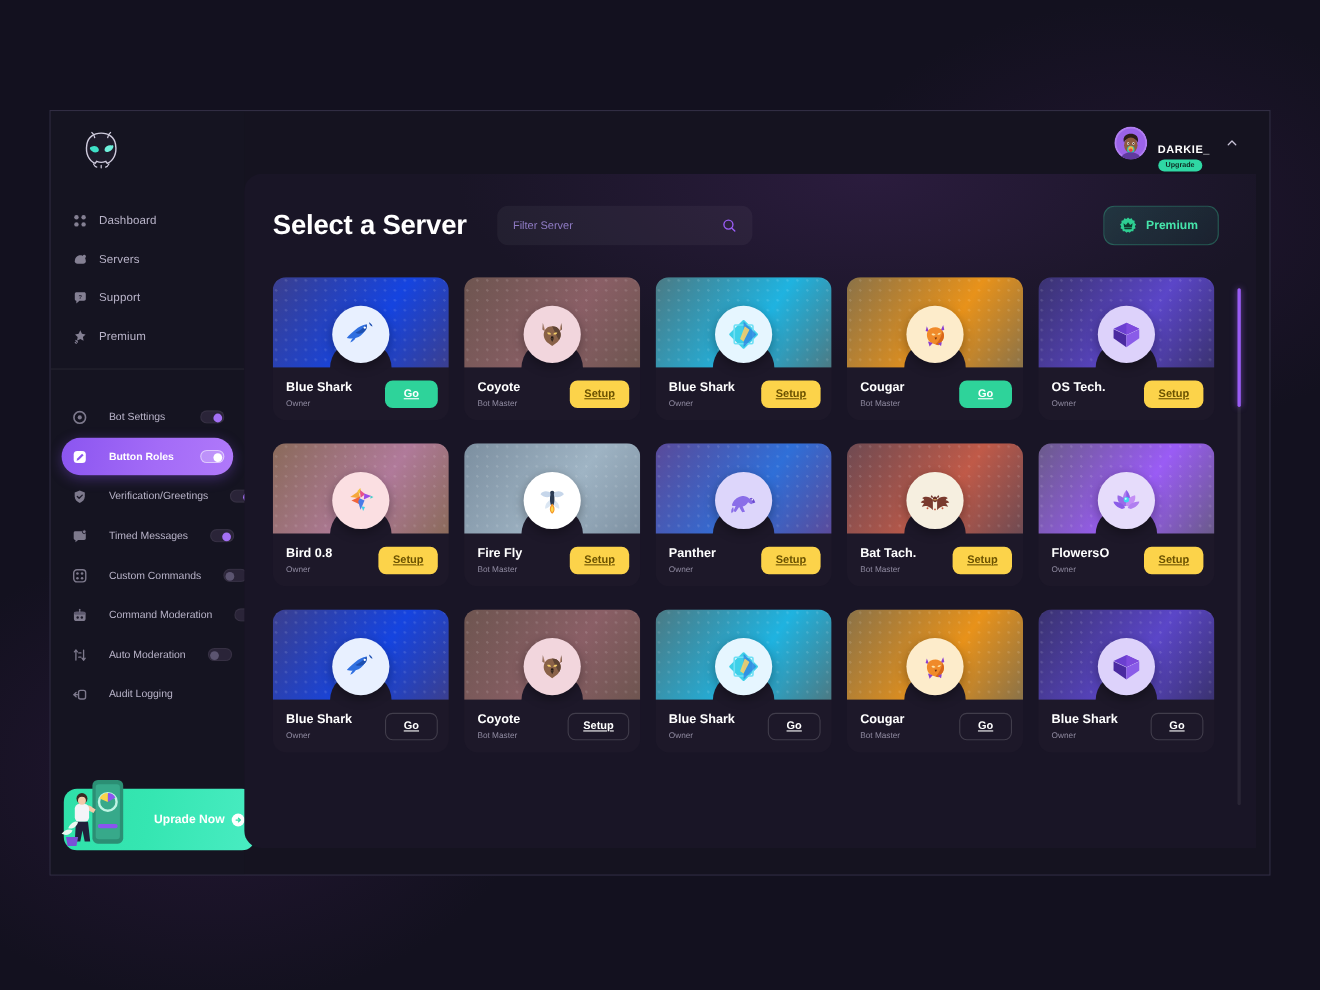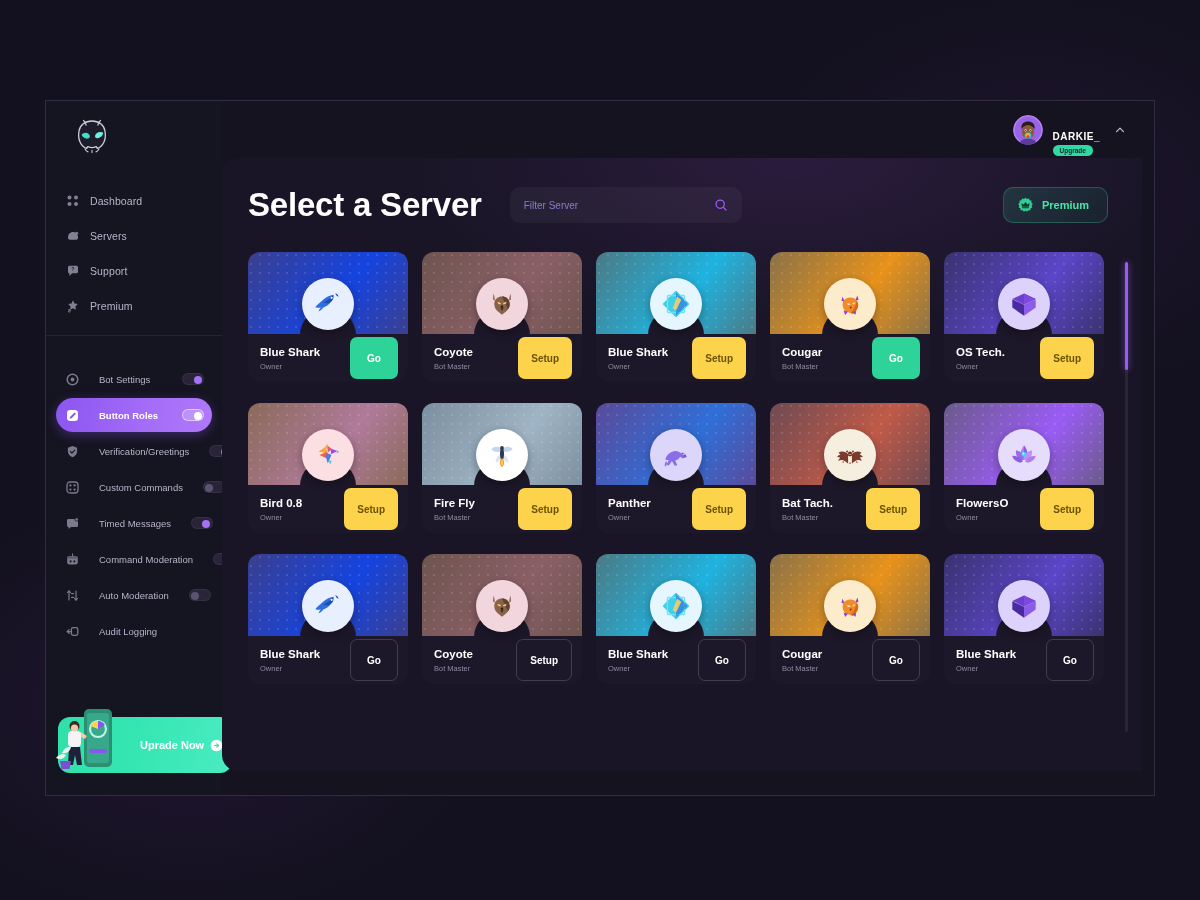--- a/index.html
+++ b/index.html
@@ -151,21 +151,21 @@
     border-radius: 16px 0 0 16px;
     overflow: hidden;
   }
 
   #panel-head {
     height: 94px;
     display: flex; align-items: center;
     padding: 0 34px 0 26px;
     gap: 28px;
   }
-  #page-title { color: #fff; font-size: 33px; font-weight: bold; letter-spacing: -.2px; white-space: nowrap; }
+  #page-title { color: #fff; font-size: 25px; font-weight: bold; letter-spacing: -.2px; white-space: nowrap; }
 
   #search-wrap {
     flex: 0 0 232px;
     height: 36px;
     background: rgba(255,255,255,0.045);
     border-radius: 10px;
     display: flex; align-items: center;
     padding: 0 14px;
   }
   #search-input {
@@ -246,27 +246,28 @@
   .card-txt { flex: 1 1 auto; min-width: 0; }
   .card-name {
     color: #fff; font-size: 11.5px; font-weight: bold;
     white-space: nowrap; overflow: hidden; text-overflow: ellipsis;
     line-height: 1.25;
   }
   .card-role { color: #8f8aa0; font-size: 7.5px; margin-top: 2px; }
 
   .card-btn {
     flex: 0 0 auto;
-    height: 42px; min-width: 48px;
+    height: 25px; min-width: 48px;
     border-radius: 7px;
     display: flex; align-items: center; justify-content: center;
     font-size: 10px; font-weight: bold;
     padding: 0 13px;
     cursor: pointer;
     white-space: nowrap;
+    text-decoration: underline;
   }
   .card-btn.go { background: #2ed39a; color: #fff; }
   .card-btn.setup { background: #fcd34a; color: #6b5200; }
   .card-btn.ghost {
     background: transparent; color: #fff;
     border: 1px solid rgba(255,255,255,0.16);
   }
 
   
   #sb-track {
@@ -354,44 +355,44 @@
           <div class="toggle on">
             <span class="knob"></span>
           </div>
         </div>
         <div class="set-item">
           <svg class="ico" viewBox="0 0 13 13">
             <path d="M6.5 1l4.6 1.8v3.4c0 3-2 5-4.6 6-2.6-1-4.6-3-4.6-6V2.8z" fill="#a9a4ba"></path>
             <path d="M4.3 6.4l1.6 1.6 2.9-2.9" stroke="#1e1b2b" stroke-width="1.2" fill="none" stroke-linecap="round" stroke-linejoin="round"></path>
           </svg>
           <span class="lbl">Verification/Greetings</span>
+          <div class="toggle on">
+            <span class="knob"></span>
+          </div>
+        </div>
+        <div class="set-item">
+          <svg class="ico" viewBox="0 0 13 13">
+            <path d="M1 3.4c0-.9.6-1.5 1.5-1.5h8c.9 0 1.5.6 1.5 1.5v5c0 .9-.6 1.5-1.5 1.5H5L2.6 12V9.9h-.1C1.6 9.9 1 9.3 1 8.4z" fill="#a9a4ba"></path>
+            <circle cx="10.6" cy="2.4" r="1.7" fill="#a9a4ba" stroke="#1a1626" stroke-width=".8"></circle>
+          </svg>
+          <span class="lbl">Timed Messages</span>
           <div class="toggle on">
             <span class="knob"></span>
           </div>
         </div>
         <div class="set-item">
           <svg class="ico" viewBox="0 0 13 13">
             <rect x="1" y="1" width="11" height="11" rx="3" fill="none" stroke="#a9a4ba" stroke-width="1.3"></rect>
             <circle cx="4.4" cy="4.4" r="1.15" fill="#a9a4ba"></circle>
             <circle cx="8.6" cy="4.4" r="1.15" fill="#a9a4ba"></circle>
             <circle cx="4.4" cy="8.6" r="1.15" fill="#a9a4ba"></circle>
             <circle cx="8.6" cy="8.6" r="1.15" fill="#a9a4ba"></circle>
           </svg>
           <span class="lbl">Custom Commands</span>
           <div class="toggle">
-            <span class="knob"></span>
-          </div>
-        </div>
-        <div class="set-item">
-          <svg class="ico" viewBox="0 0 13 13">
-            <path d="M1 3.4c0-.9.6-1.5 1.5-1.5h8c.9 0 1.5.6 1.5 1.5v5c0 .9-.6 1.5-1.5 1.5H5L2.6 12V9.9h-.1C1.6 9.9 1 9.3 1 8.4z" fill="#a9a4ba"></path>
-            <circle cx="10.6" cy="2.4" r="1.7" fill="#a9a4ba" stroke="#1a1626" stroke-width=".8"></circle>
-          </svg>
-          <span class="lbl">Timed Messages</span>
-          <div class="toggle on">
             <span class="knob"></span>
           </div>
         </div>
         <div class="set-item">
           <svg class="ico" viewBox="0 0 13 13">
             <rect x="1.2" y="3.2" width="10.6" height="8.4" rx="2.4" fill="#a9a4ba"></rect>
             <rect x="1.2" y="3.2" width="10.6" height="2.6" rx="1.3" fill="#7d7890"></rect>
             <circle cx="4.6" cy="8.4" r="1.1" fill="#1e1b2b"></circle>
             <circle cx="8.4" cy="8.4" r="1.1" fill="#1e1b2b"></circle>
             <path d="M6.5.9v2.3" stroke="#a9a4ba" stroke-width="1.1" stroke-linecap="round"></path>

